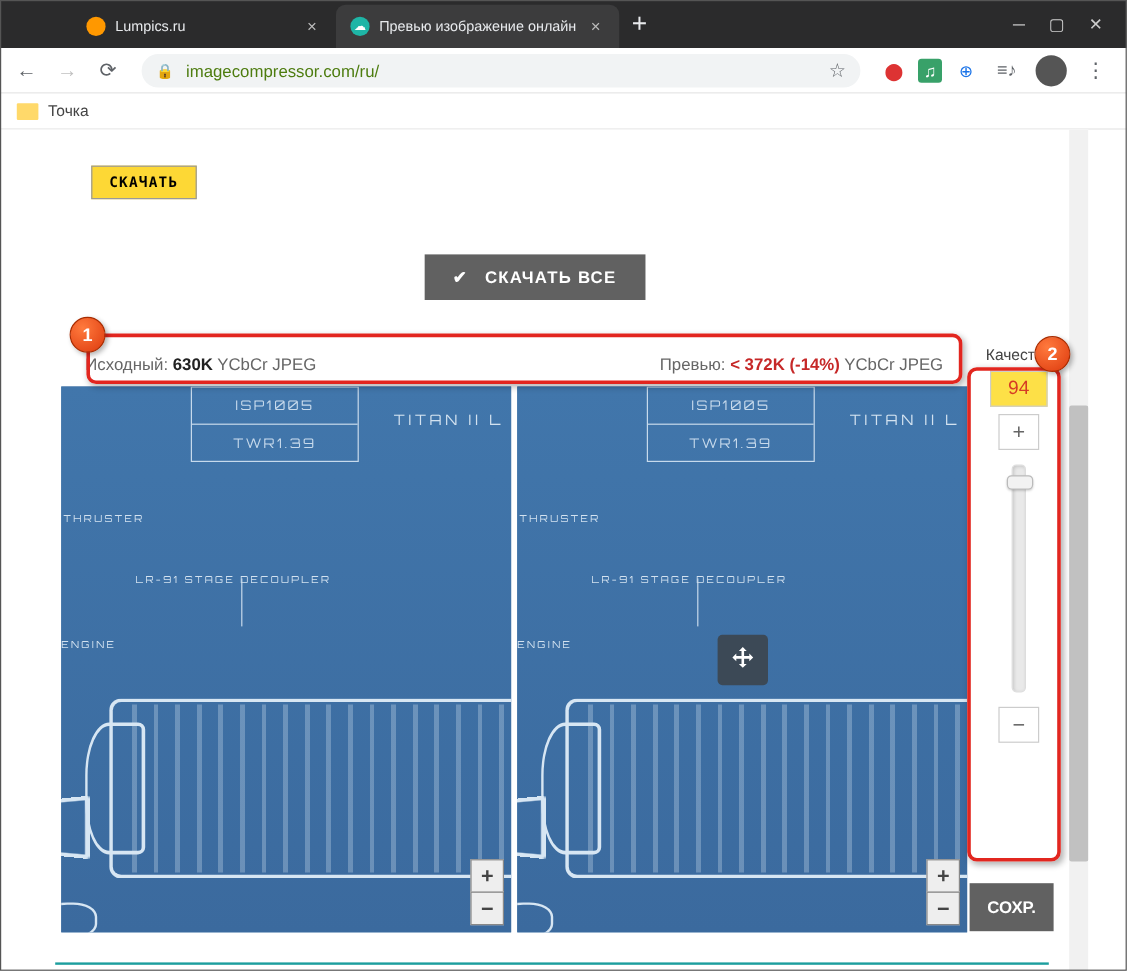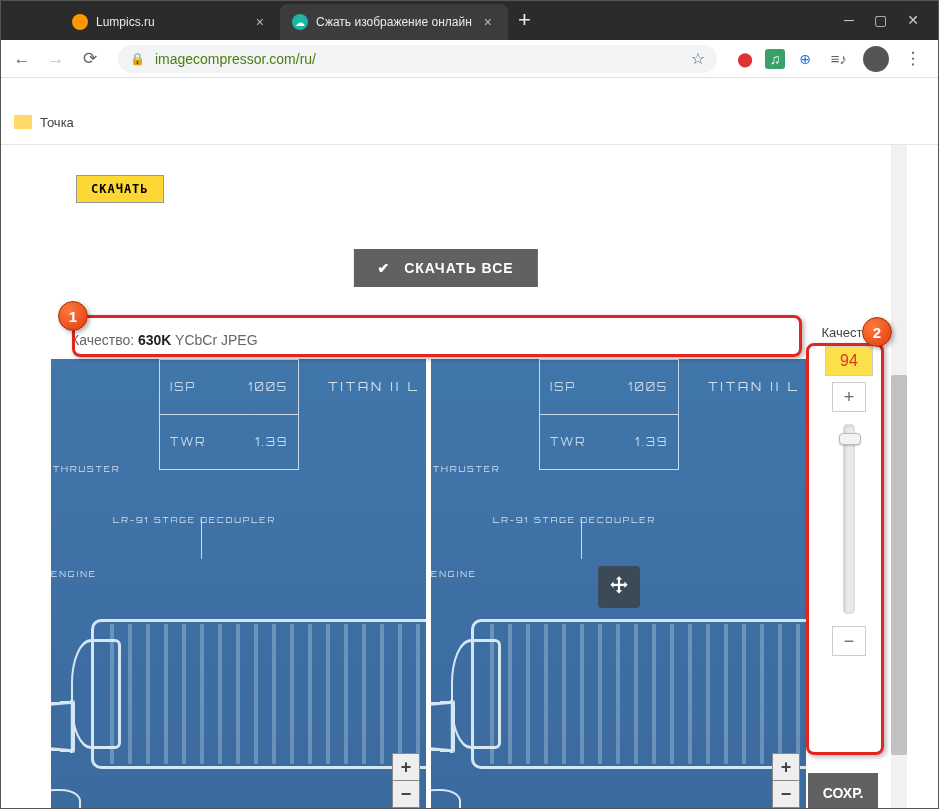--- a/index.html
+++ b/index.html
@@ -19,21 +19,21 @@
   .tool-btn { width: 28px; height: 28px; display: flex; align-items: center; justify-content: center; color: #5f6368; font-size: 17px; border-radius: 50%; }
   .tool-btn.disabled { color: #c0c0c0; }
   .omnibox { flex: 1; height: 28px; background: #f1f3f4; border-radius: 14px; display: flex; align-items: center; padding: 0 12px; gap: 10px; margin: 0 8px; }
   .omnibox .lock { color: #5f6368; font-size: 12px; }
   .omnibox .url { font-size: 14px; color: #4d7c0f; }
   .omnibox .star { margin-left: auto; color: #5f6368; font-size: 16px; }
   .ext-icons { display: flex; gap: 10px; align-items: center; padding: 0 4px; }
   .ext-ico { width: 20px; height: 20px; display: flex; align-items: center; justify-content: center; font-size: 14px; border-radius: 3px; }
   .avatar { width: 26px; height: 26px; border-radius: 50%; background: #555; }
 
-  .bookmarks { height: 30px; background: #fff; border-bottom: 1px solid #e5e5e5; display: flex; align-items: flex-start; padding: 0 14px; gap: 8px; font-size: 13px; color: #444; margin-top: 37px; }
+  .bookmarks { height: 30px; background: #fff; border-bottom: 1px solid #e5e5e5; display: flex; align-items: center; padding: 0 14px; gap: 8px; font-size: 13px; color: #444; }
   .bm-folder { width: 18px; height: 14px; background: #ffd96a; border-radius: 1px; }
 
   
   .viewport { position: relative; width: 907px; height: 701px; overflow: hidden; background: #fff; }
   .scroll-track { position: absolute; right: 0; top: 0; width: 16px; height: 701px; background: #f1f1f1; }
   .scroll-thumb { position: absolute; right: 0; width: 16px; background: #c1c1c1; border-radius: 2px; }
 
   .page { position: relative; width: 891px; height: 701px; }
 
   .download-small { position: absolute; left: 76px; top: 30px; background: #fdd835; border: 1px solid #999; font-size: 12px; font-weight: bold; letter-spacing: 1px; padding: 6px 14px; font-family: monospace; }
@@ -49,21 +49,21 @@
   
   .infobar { position: absolute; left: 51px; top: 180px; width: 755px; height: 30px; display: flex; align-items: center; font-size: 14px; color: #666; padding: 0 20px; justify-content: space-between; }
   .infobar b { color: #222; font-weight: 700; }
   .infobar .red { color: #c62828; font-weight: 700; }
 
   
   .previews { position: absolute; left: 51px; top: 214px; width: 755px; height: 455px; display: flex; gap: 5px; }
   .preview { flex: 1; position: relative; background: #3e70a5; overflow: hidden; }
   .blueprint { position: absolute; inset: 0; background: linear-gradient(180deg,#4176ab,#3b6a9e); }
   .bp-table { position: absolute; top: 0; left: 108px; width: 140px; border: 1px solid #c7daec; font-family: "Orbitron", monospace; font-size: 11px; color: #c7daec; }
-  .bp-table div { display: flex; justify-content: space-between; padding: 20px 10px; border-top: 1px solid #c7daec; letter-spacing: 2px; }
+  .bp-table div { display: flex; justify-content: center; padding: 8px 10px; border-top: 1px solid #c7daec; letter-spacing: 2px; }
   .bp-table div:first-child { border-top: none; }
   .bp-title { position: absolute; top: 20px; right: 6px; font-family: "Orbitron", monospace; font-size: 12px; color: #d3e2f0; letter-spacing: 3px; }
   .bp-label { position: absolute; font-family: "Orbitron", monospace; font-size: 8px; color: #d3e2f0; letter-spacing: 2px; }
   .bp-line { position: absolute; background: #c7daec; }
 
   .rocket { position: absolute; width: 500px; height: 280px; left: -80px; top: 220px; }
   .rocket-body { position: absolute; left: 120px; top: 40px; width: 360px; height: 150px; border: 3px solid #d7e6f3; border-right: none; border-radius: 10px 0 0 10px; }
   .rocket-stripes { position: absolute; left: 125px; top: 45px; width: 350px; height: 140px; background: repeating-linear-gradient(90deg, transparent 0 14px, rgba(215,230,243,.3) 14px 18px); border-radius: 8px 0 0 8px; }
   .rocket-cap { position: absolute; left: 100px; top: 60px; width: 50px; height: 110px; border: 3px solid #d7e6f3; border-left: 2px solid #d7e6f3; border-radius: 40% 6px 6px 40%; }
   .rocket-nozzle { position: absolute; left: 30px; top: 125px; width: 70px; height: 45px; }
@@ -92,21 +92,21 @@
 
 <div class="titlebar">
   <div class="tabs">
     <div class="tab">
       <span class="favicon" style="background:#ff9800"></span>
       <span>Lumpics.ru</span>
       <span class="close-x">×</span>
     </div>
     <div class="tab active">
       <span class="favicon" style="background:#1eb5a6;color:#fff">☁</span>
-      <span>Сжать изображение онлайн</span>
+      <span>Превью изображение онлайн</span>
       <span class="close-x">×</span>
     </div>
     <span class="newtab">+</span>
   </div>
   <div class="win-controls">
     <span>─</span>
     <span>▢</span>
     <span>✕</span>
   </div>
 </div>
@@ -147,22 +147,27 @@
     <button class="download-all">
       <span>✔</span>
       <span>СКАЧАТЬ ВСЕ</span>
     </button>
 
     <div class="badge" style="left:58px; top:156px;">1</div>
     <div class="hl-box" style="left:72px; top:170px; width:730px; height:42px;"></div>
 
     <div class="infobar">
       <span>
-        <span>Качество:</span>
+        <span>Исходный:</span>
         <b>630K</b>
+        <span>YCbCr JPEG</span>
+      </span>
+      <span>
+        <span>Превью:</span>
+        <span class="red">&lt; 372K (-14%)</span>
         <span>YCbCr JPEG</span>
       </span>
     </div>
 
     <div class="previews">
       <div class="preview">
         <div class="blueprint">
           <div class="bp-table">
             <div>
                 <span>ISP</span>

